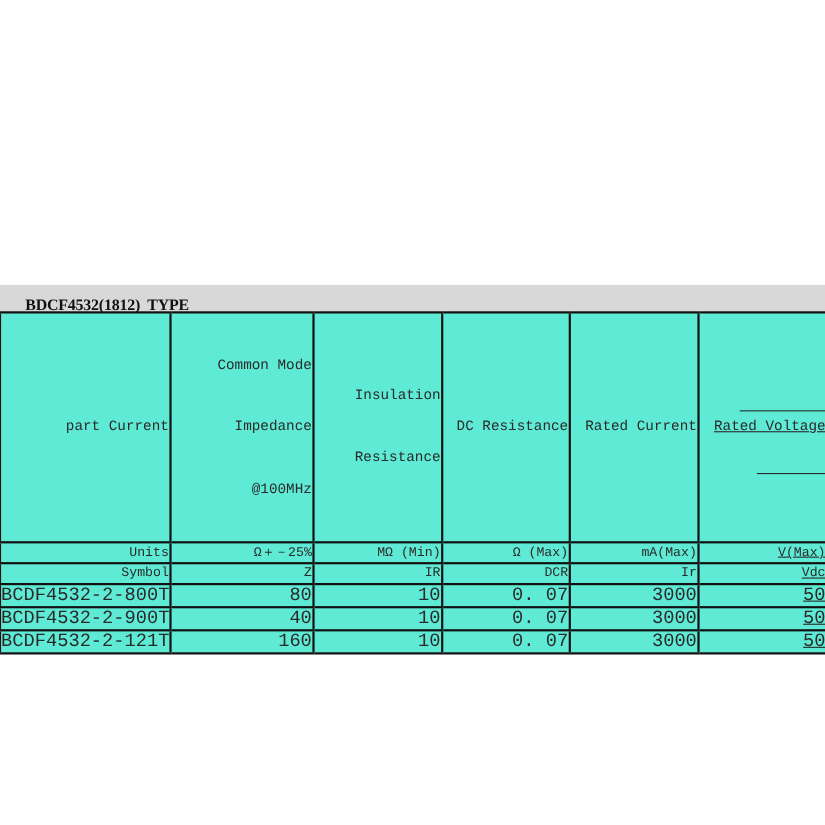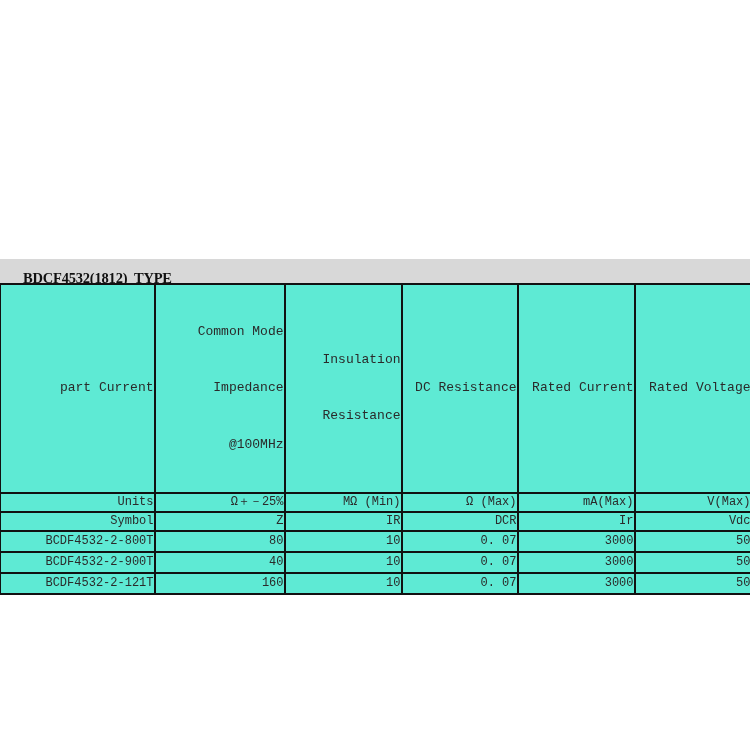--- a/index.html
+++ b/index.html
@@ -68,37 +68,38 @@
     vertical-align: middle;
     padding: 0;
     white-space: pre;
     background: #5eead4;
   }
   #spec-table td.edge-left {
     border-left: 1px solid #111111;
   }
   #spec-table td.no-right-edge {
     border-right: 0;
+    text-decoration: underline;
   }
 
   tr.head-row td {
     height: 72px;
     font-size: 13px;
     line-height: 1.45;
   }
   tr.units-row td,
   tr.symbol-row td {
     height: 17px;
     line-height: 17px;
     font-size: 12px;
   }
   tr.data-row td {
     height: 19px;
     line-height: 19px;
-    font-size: 12px;
+    font-size: 17px;
   }
 
   .stack-line { display: block; }
 
   
 </style>
 </head>
 <body>
 
 <div id="sheet">

